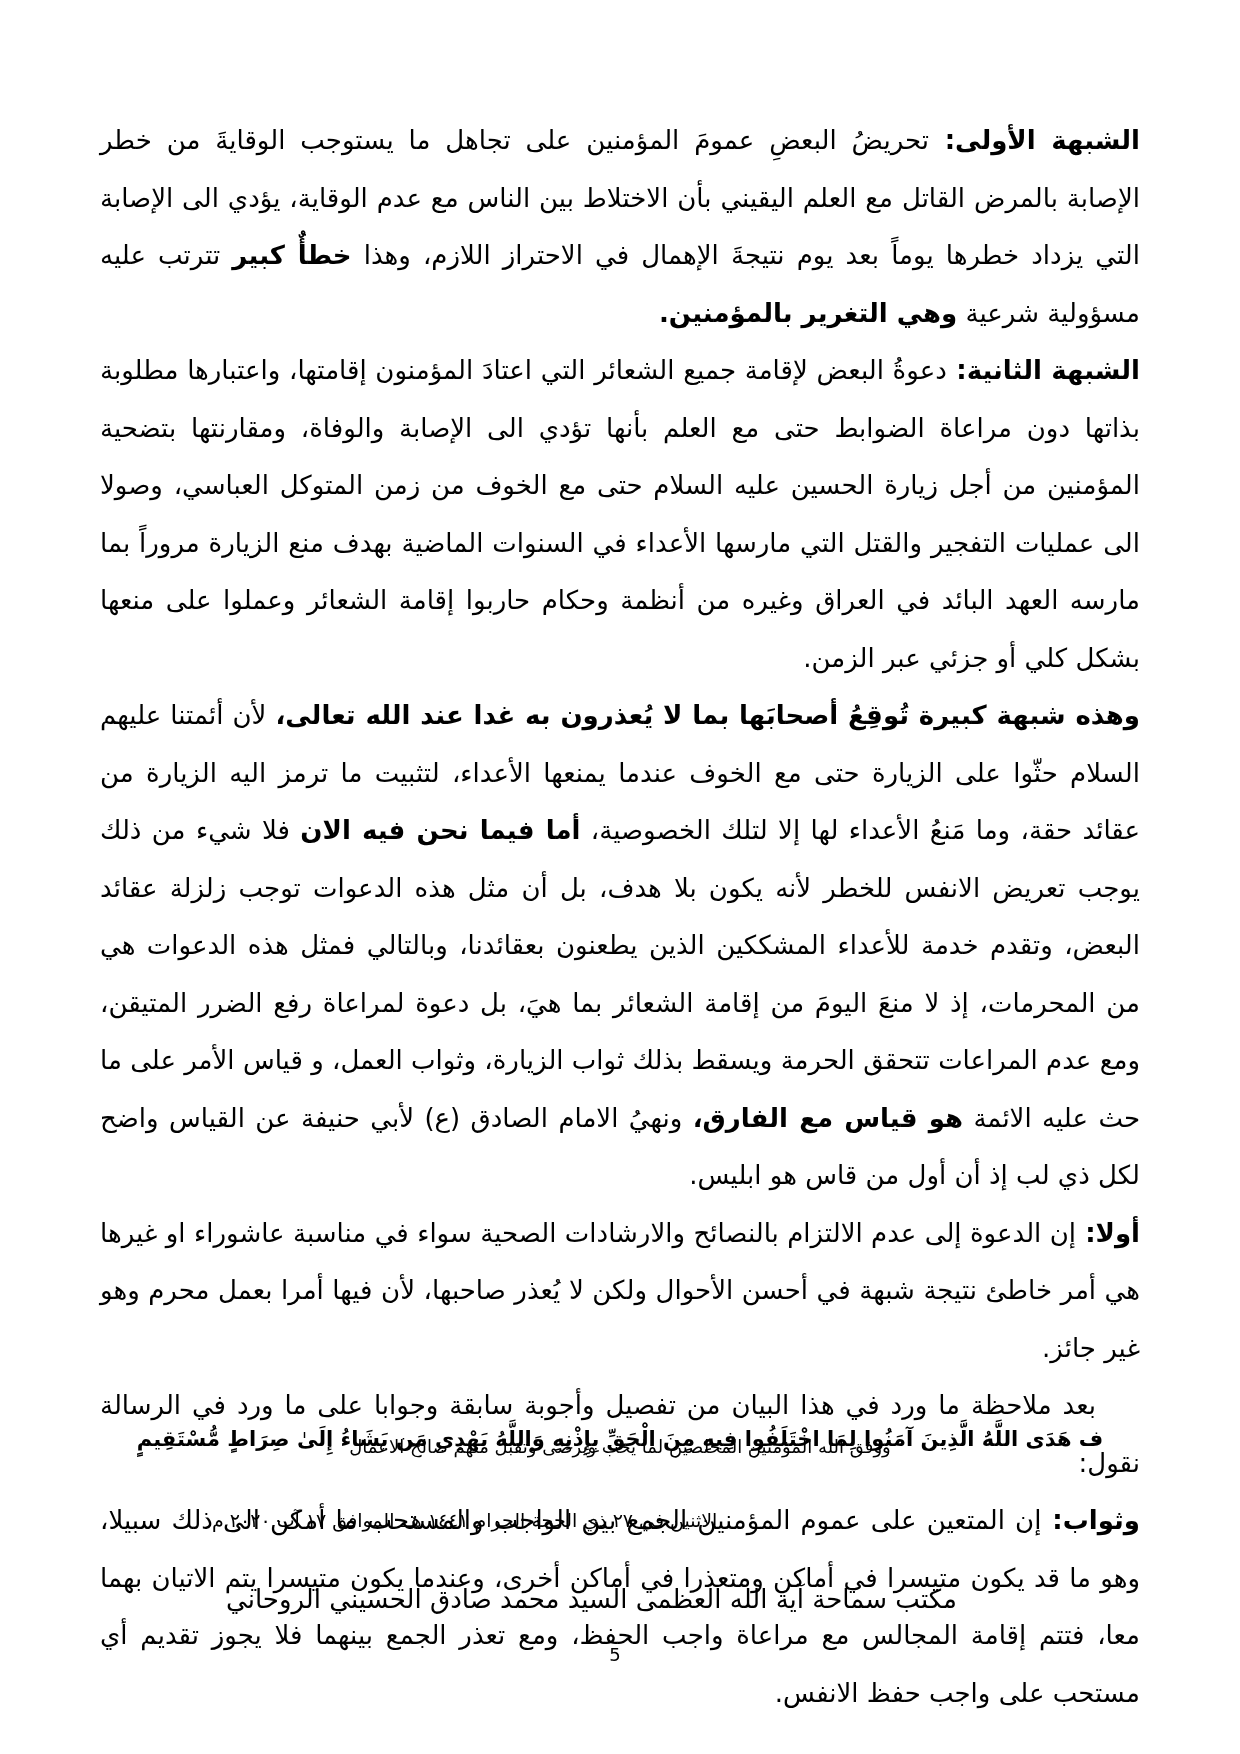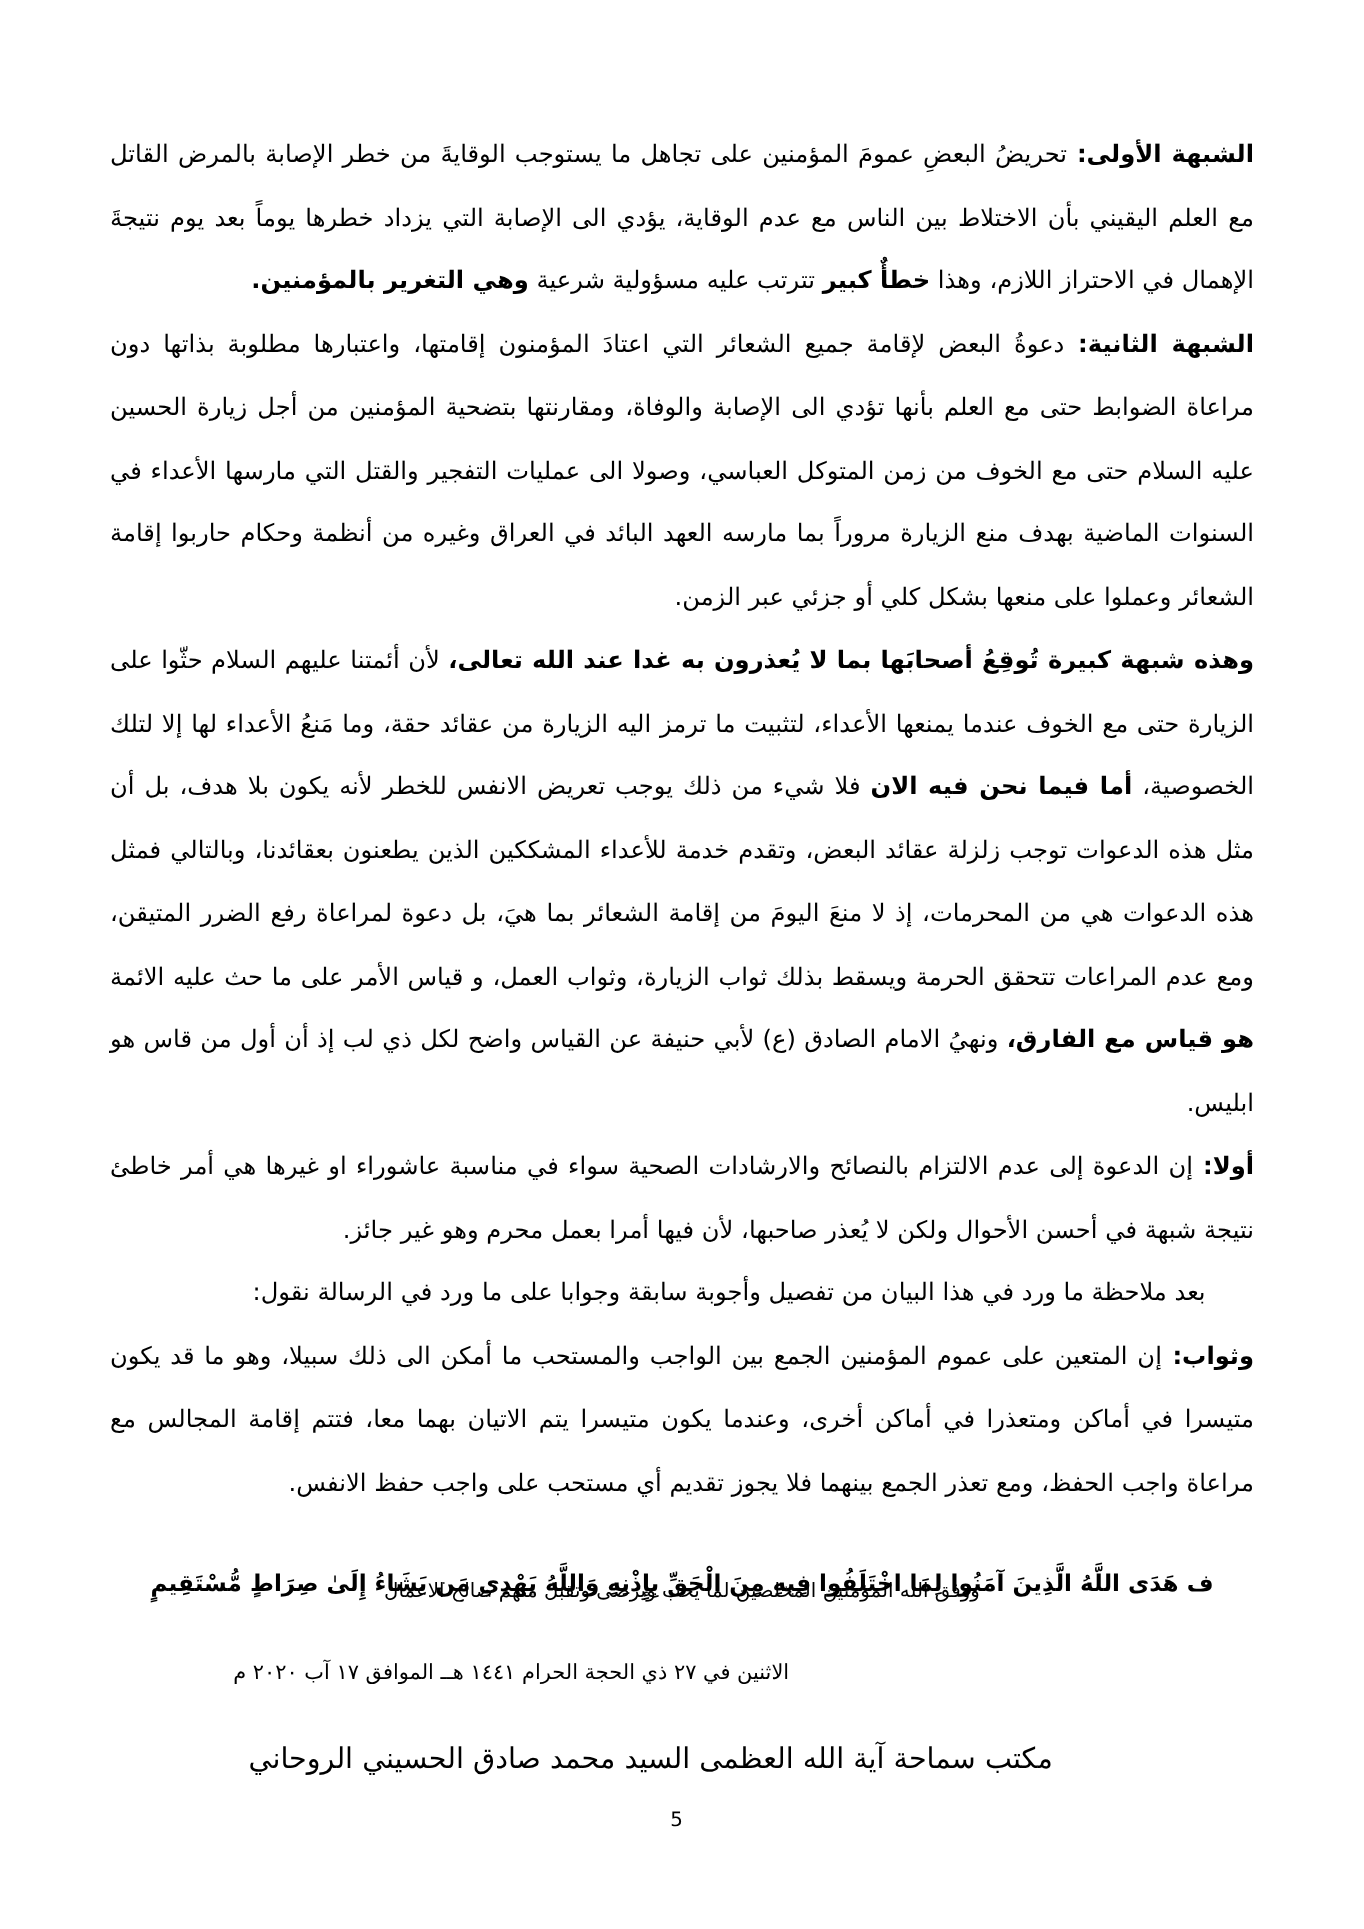--- a/index.html
+++ b/index.html
@@ -10,21 +10,21 @@
     background:#ffffff;
     overflow:hidden;
     color:#000;
     font-family:"DejaVu Sans","Liberation Sans",sans-serif;
   }
   .content{
     position:absolute;
     top:112px;right:100px;left:100px;
     direction:rtl;
     text-align:justify;
-    font-size:22px;
+    font-size:26px;
     line-height:57.5px;
   }
   .para{margin:0;padding:0;}
   .para.indent{text-indent:44px;}
   .b{font-weight:bold;}
   .verse{
     position:absolute;
     top:1424px;left:100px;right:100px;
     direction:rtl;
     text-align:center;

